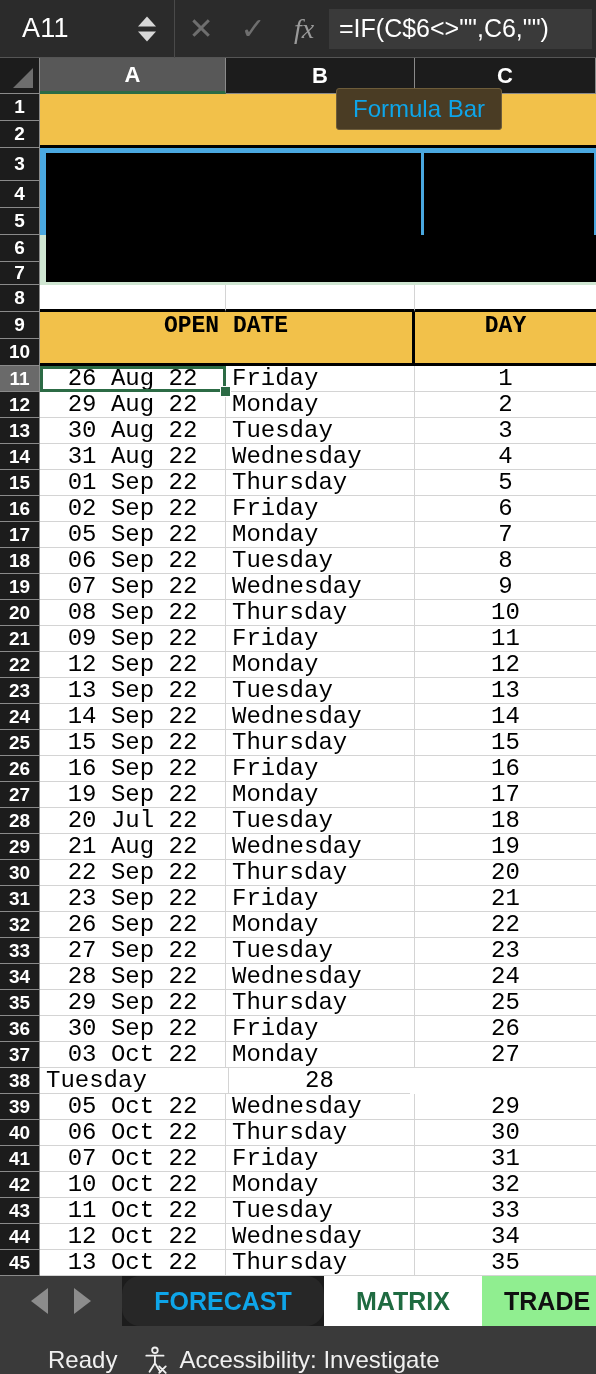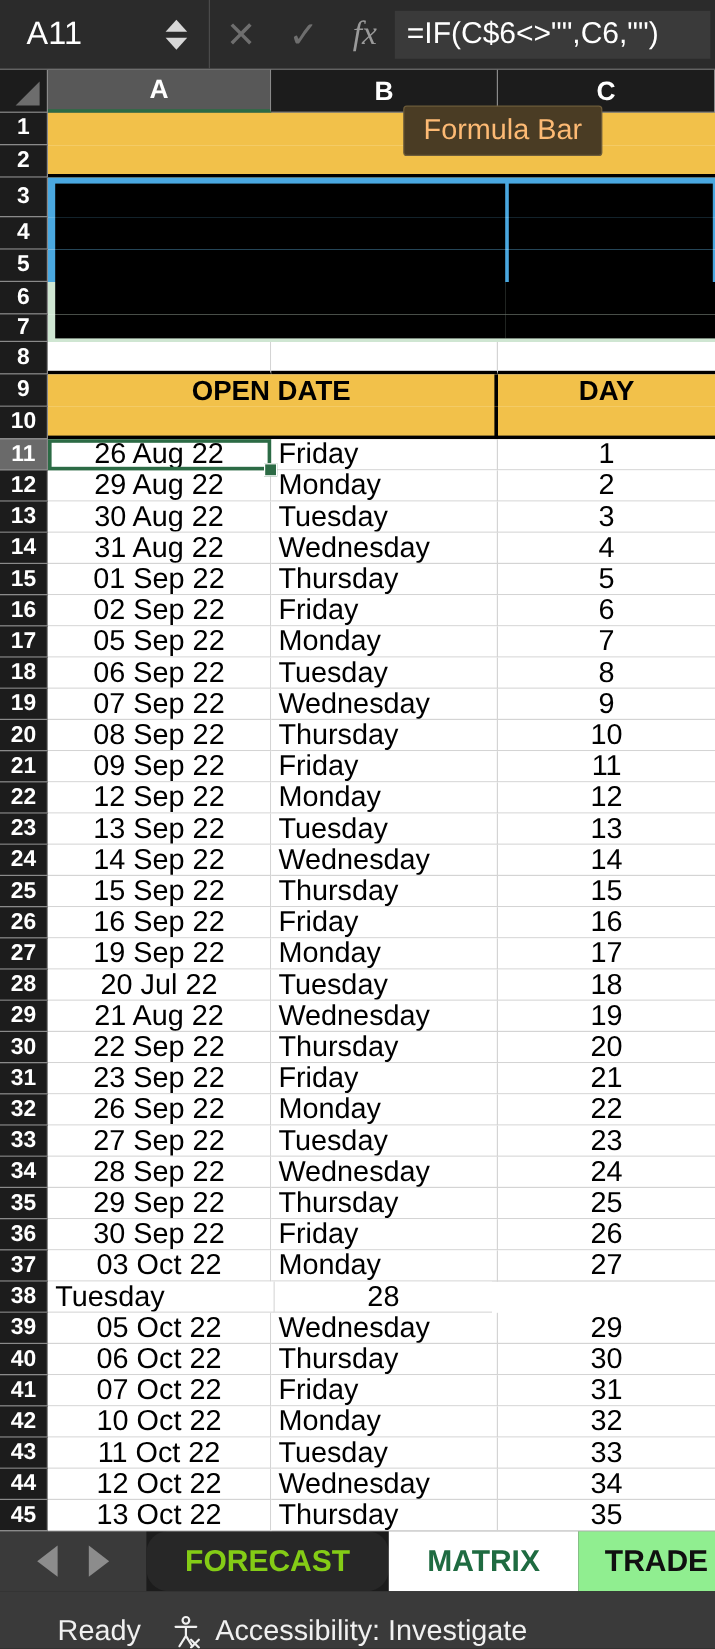--- a/index.html
+++ b/index.html
@@ -77,21 +77,21 @@
 
   .body-row { display: flex; }
   .rh {
     width: 40px; flex: 0 0 40px;
     background: #1c1c1c; color: #ffffff;
     font-size: 19px; font-weight: bold;
     display: flex; align-items: center; justify-content: center;
     border-bottom: 1px solid #8a8a8a; border-right: 1px solid #8a8a8a;
   }
   .rh.sel { background: #6a6a6a; }
-  .cells { flex: 1 1 auto; display: flex; position: relative; }
+  .cells { flex: 1 1 auto; display: flex; position: relative; font-family: Liberation Mono, monospace; }
 
   .cell { display: flex; align-items: center; font-size: 24px; color: #000; overflow: hidden; }
   .c-a { width: 186px; flex: 0 0 186px; justify-content: center; }
   .c-b { width: 189px; flex: 0 0 189px; justify-content: flex-start; padding-left: 6px; }
   .c-c { width: 181px; flex: 0 0 181px; justify-content: center; }
   .gold-band { background: #f2c14a; }
   .blk { background: #000000; }
 
   
   .drow { height: 26px; }
@@ -105,39 +105,39 @@
   .sel-box {
     position: absolute; border: 3px solid #2c6b45; pointer-events: none;
   }
   .sel-handle {
     position: absolute; width: 11px; height: 11px; background: #2c6b45;
     border: 1px solid #ffffff;
   }
 
   
   .tooltip {
-    position: absolute; background: #4a3c24; color: #fdba74;
+    position: absolute; background: #4a3c24; color: #0ea5e9;
     border: 1px solid #6d5c3a;
     font-size: 24px; padding: 6px 16px; border-radius: 3px;
     white-space: nowrap; z-index: 30;
   }
 
   
   .tab-bar {
     height: 50px; flex: 0 0 50px; display: flex; align-items: stretch;
     background: #1c1c1c;
   }
   .tab-navs { width: 122px; flex: 0 0 122px; display: flex; align-items: center; justify-content: center; gap: 26px; background: #3a3a3a; }
   .nav-l { width: 0; height: 0; border-top: 13px solid transparent; border-bottom: 13px solid transparent; border-right: 17px solid #8c8c8c; }
   .nav-r { width: 0; height: 0; border-top: 13px solid transparent; border-bottom: 13px solid transparent; border-left: 17px solid #8c8c8c; }
   .tab {
     display: flex; align-items: center; justify-content: center;
     font-size: 25px; font-weight: bold; padding: 0 22px;
   }
-  .tab-forecast { background: #272727; color: #84cc16; flex: 0 0 202px; border-radius: 18px; }
+  .tab-forecast { background: #272727; color: #0ea5e9; flex: 0 0 202px; border-radius: 18px; }
   .tab-matrix { background: #ffffff; color: #1f6b41; flex: 0 0 158px; }
   .tab-trade { background: #90ee90; color: #101010; flex: 1 1 auto; }
 
   
   .status-bar {
     height: 48px; flex: 0 0 48px;
     background: #3a3a3a; color: #f0f0f0;
     display: flex; align-items: flex-end; font-size: 24px;
     padding-left: 48px; gap: 26px;
   }

